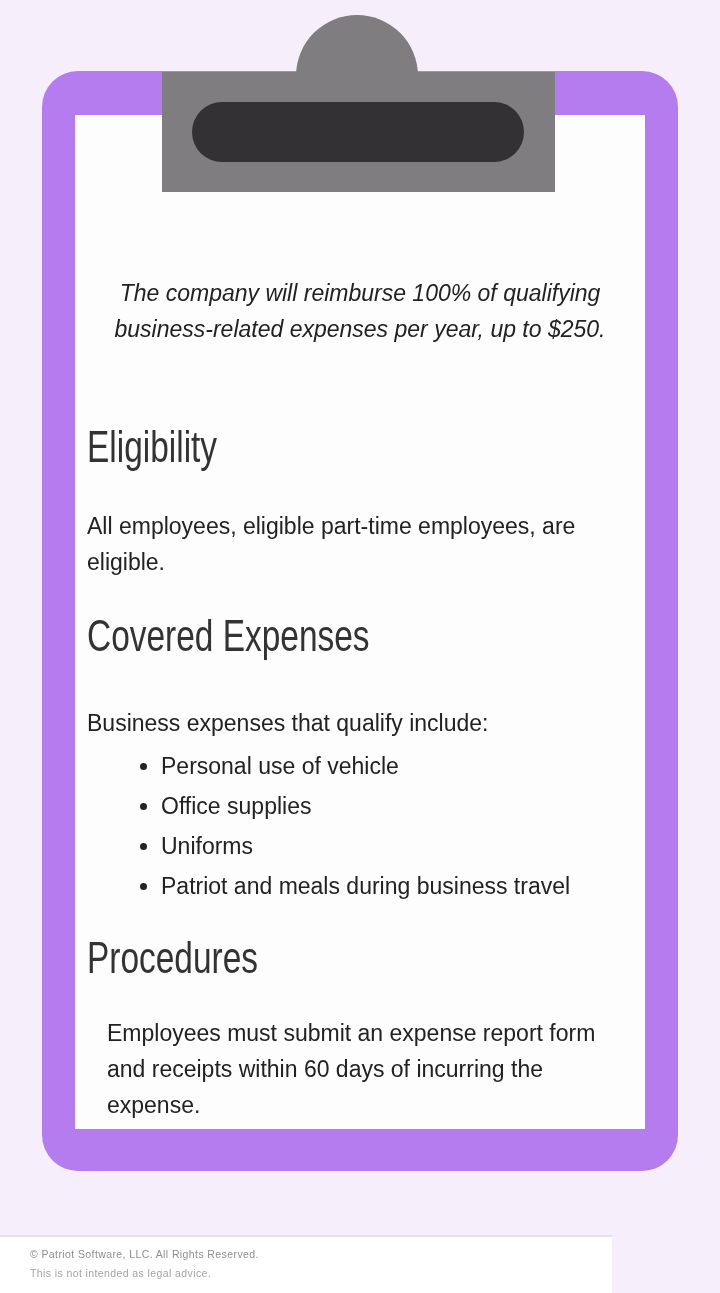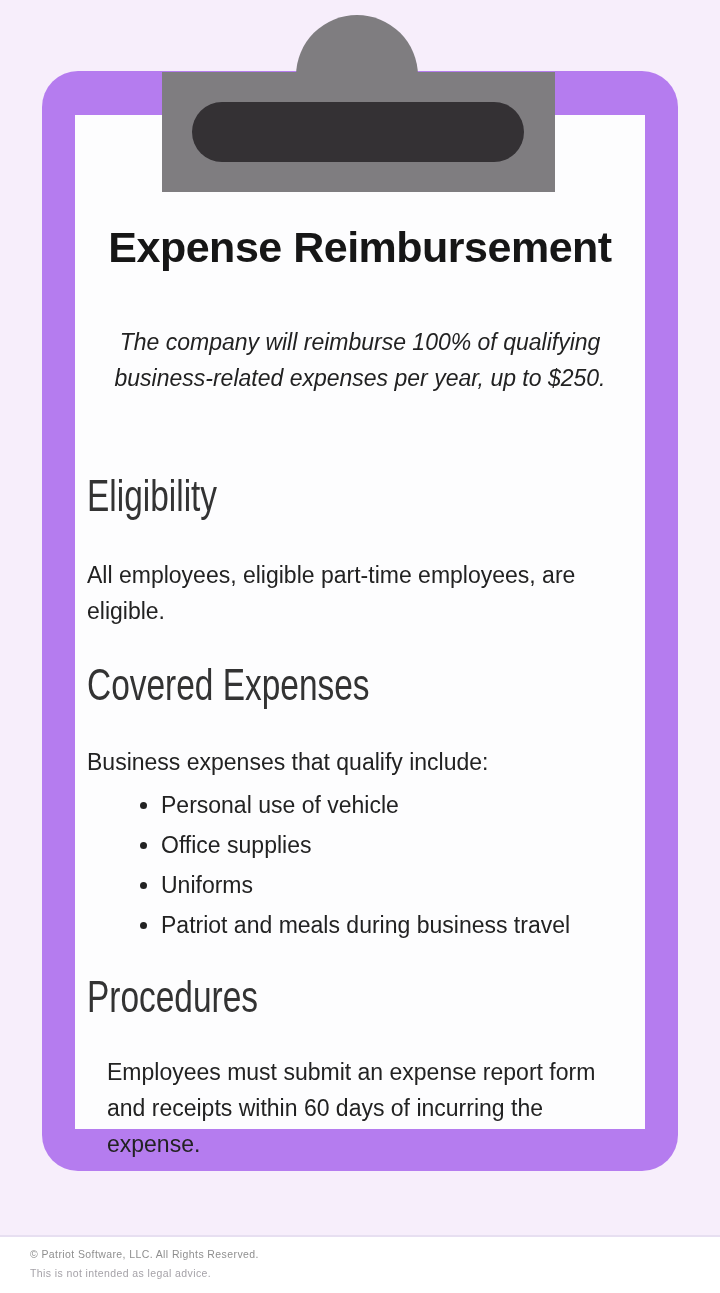--- a/index.html
+++ b/index.html
@@ -98,39 +98,39 @@
   .h-eligibility { margin-top: 72px; }
   .h-covered    { margin-top: 28px; }
   .h-procedures { margin-top: 24px; }
   .doc-para {
     max-width: 540px;
     font-size: 23px;
     line-height: 36px;
     color: var(--body-text);
   }
   .p-eligibility { margin-top: 34px; }
-  .p-covered     { margin-top: 32px; }
+  .p-covered     { margin-top: 42px; }
   .p-procedures  { margin-top: 30px; margin-left: 20px; }
   .bullet-list {
     margin-top: 5px;
     padding-left: 46px;
     list-style: disc;
   }
   .bullet-list li {
     font-size: 23px;
     line-height: 40px;
     color: var(--body-text);
     margin-left: 28px;
   }
 
   
   .footer {
     position: absolute;
     left: 0; top: 1235px;
-    width: 720px; height: 58px;
+    width: 612px; height: 58px;
     background: #ffffff;
     border-top: 2px solid var(--footer-border);
   }
   .footer-notes {
     position: absolute;
     left: 30px; top: 8px;
   }
   .footer-notes .line1 {
     font-size: 10.5px;
     letter-spacing: 0.4px;
@@ -153,21 +153,20 @@
   }
 </style>
 </head>
 <body>
 
 <div class="stage">
 
   <div class="board"></div>
 
   <div class="paper">
-    <h1 class="doc-title">Expense Reimbursement</h1>
 
     <p class="doc-intro">The company will reimburse 100% of qualifying business-related expenses per year, up to $250.</p>
 
     <h2 class="sec-heading h-eligibility">Eligibility</h2>
     <p class="doc-para p-eligibility">All employees, eligible part-time employees, are eligible.</p>
 
     <h2 class="sec-heading h-covered">Covered Expenses</h2>
     <p class="doc-para p-covered">Business expenses that qualify include:</p>
     <ul class="bullet-list">
       <li>Personal use of vehicle</li>

